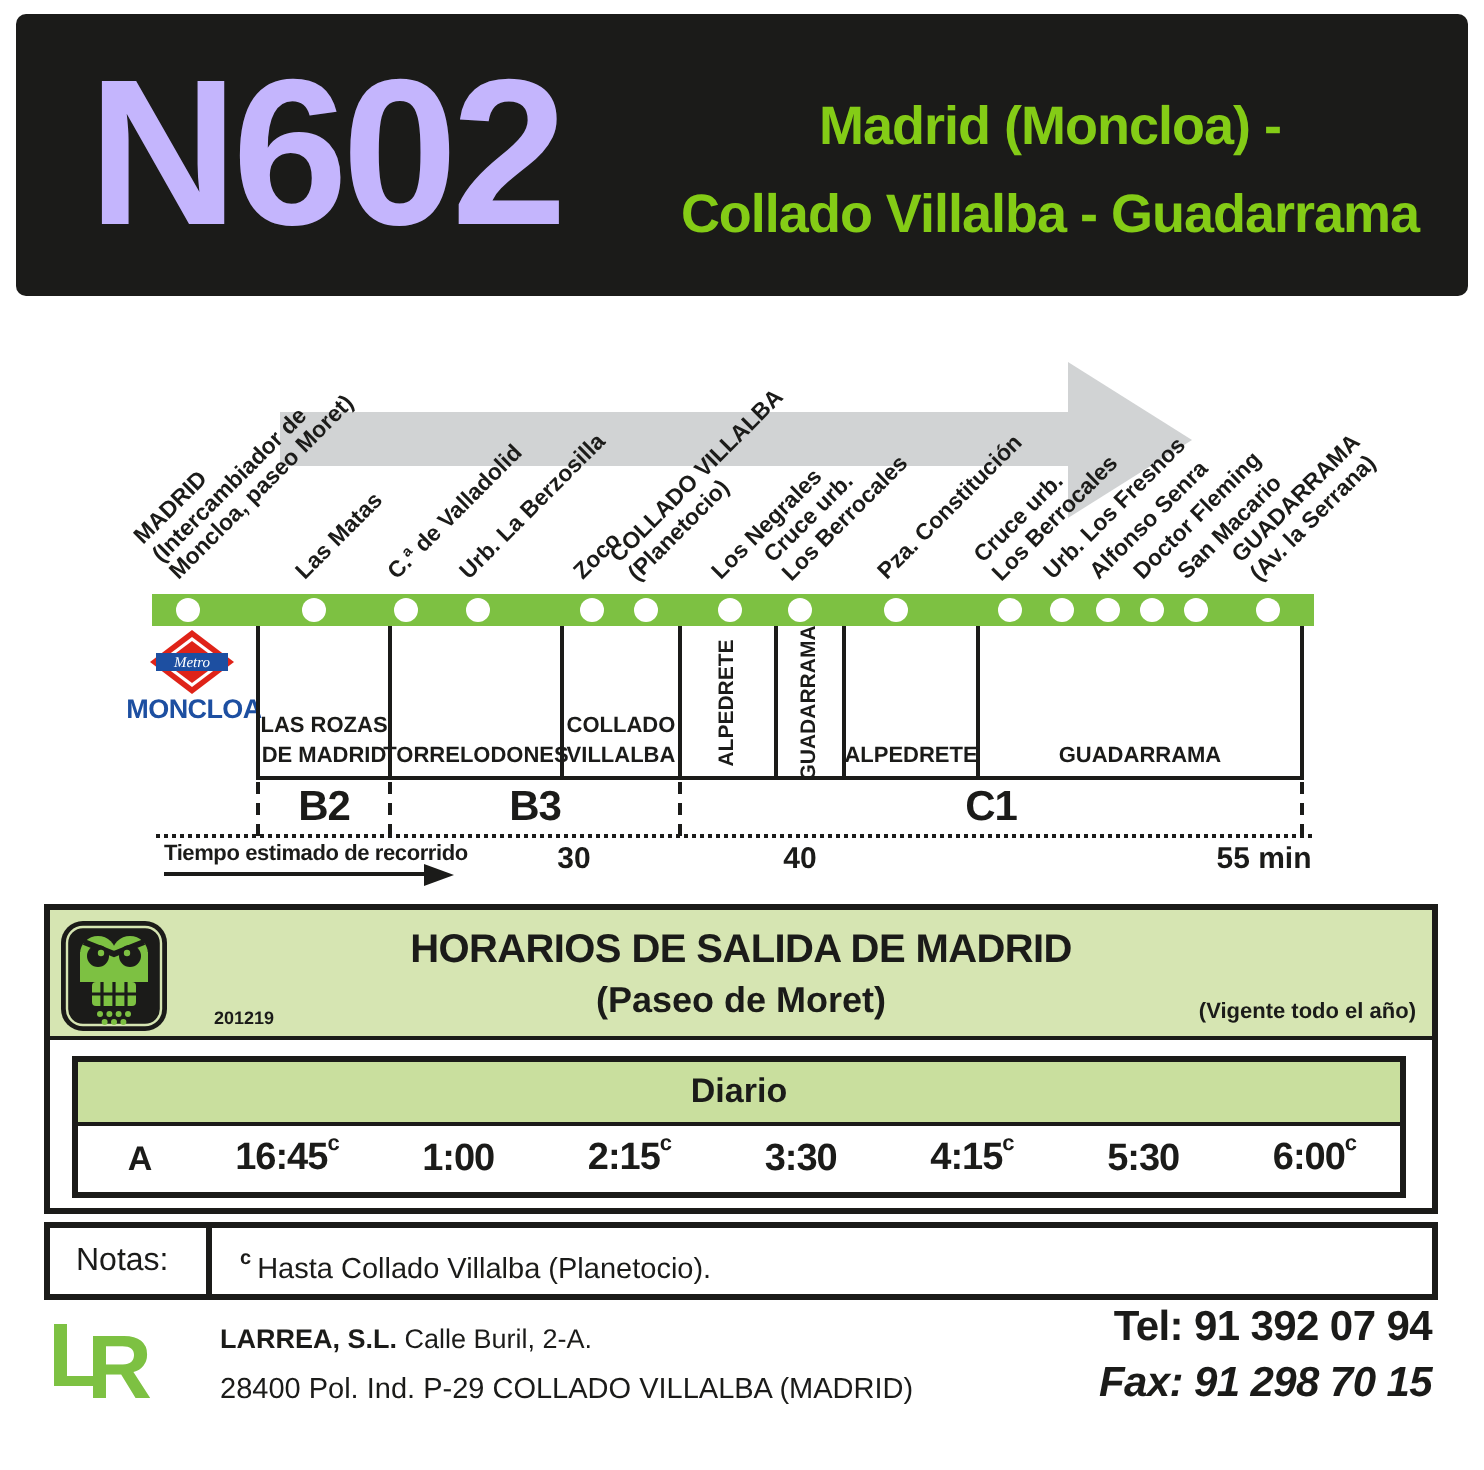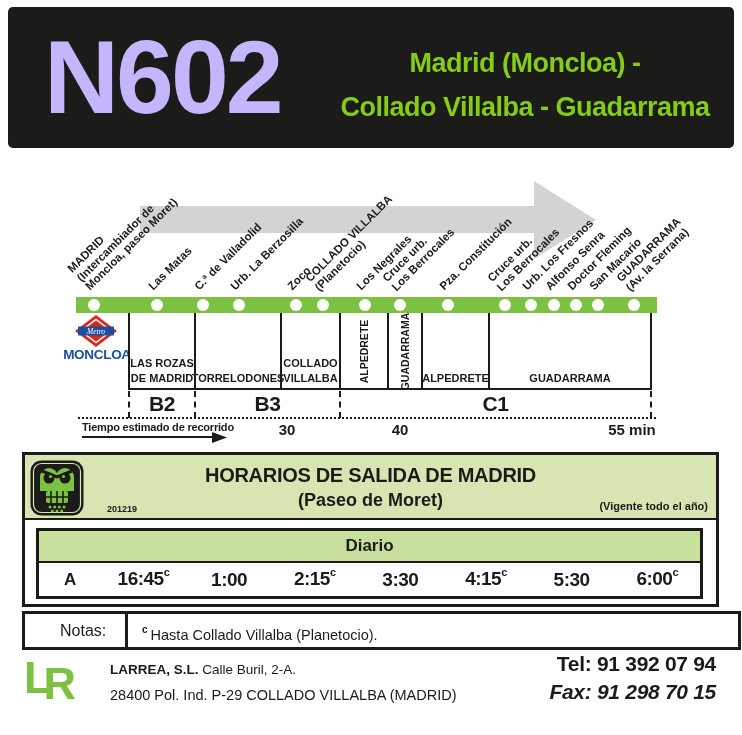--- a/index.html
+++ b/index.html
@@ -49,21 +49,21 @@
   .validity{position:absolute;right:8px;bottom:6px;font-size:11px;font-weight:bold;}
   .ttable{position:absolute;left:11px;top:73px;width:661px;height:65px;border:3px solid #1b1b19;background:#fff;}
   .diario{height:30px;background:#c9df9e;border-bottom:2px solid #1b1b19;text-align:center;
           font-size:17px;font-weight:bold;line-height:30px;}
   .times-row{display:flex;height:33px;align-items:center;}
   .tcell{flex:1;text-align:center;font-size:19px;font-weight:bold;letter-spacing:-0.5px;}
   .tcell.tlabel{flex:0.72;font-size:17px;}
   .tcell sup{font-size:11px;position:relative;top:-2px;font-weight:bold;}
 
   
-  .notas{position:absolute;left:22px;top:611px;width:691px;height:33px;border:3px solid #1b1b19;display:flex;padding-left:22px;}
+  .notas{position:absolute;left:22px;top:611px;width:691px;height:33px;border:3px solid #1b1b19;display:flex;}
   .notas-label{width:81px;border-right:3px solid #1b1b19;font-size:16px;line-height:33px;padding-left:13px;box-sizing:border-box;}
   .notas-text{flex:1;font-size:14.5px;line-height:33px;padding-left:14px;}
   .notas-text sup{font-size:10px;font-weight:bold;position:relative;top:-1px;margin-right:3px;}
 
   
   .lr{position:absolute;left:24px;top:655px;font-size:45px;font-weight:bold;color:#7dc142;line-height:1;}
   .lr .r{position:relative;top:6px;left:-8px;}
   .company-line{position:absolute;left:110px;top:662px;font-size:13.5px;}
   .company-line b{font-size:13.5px;}
   .address2{position:absolute;left:110px;top:687px;font-size:14.5px;}

